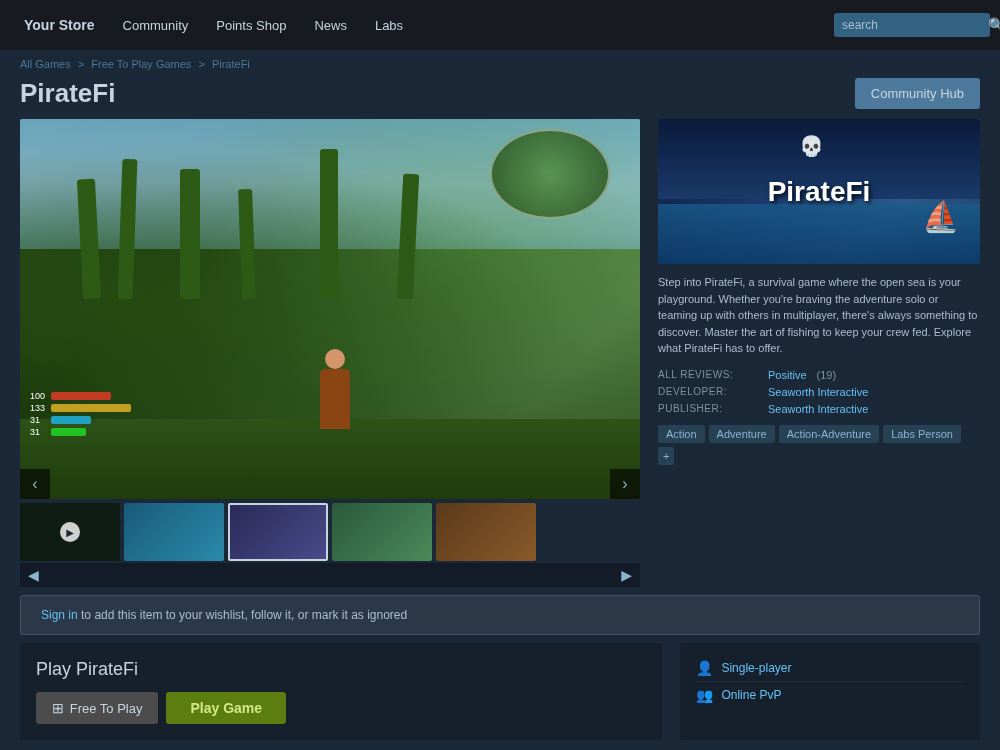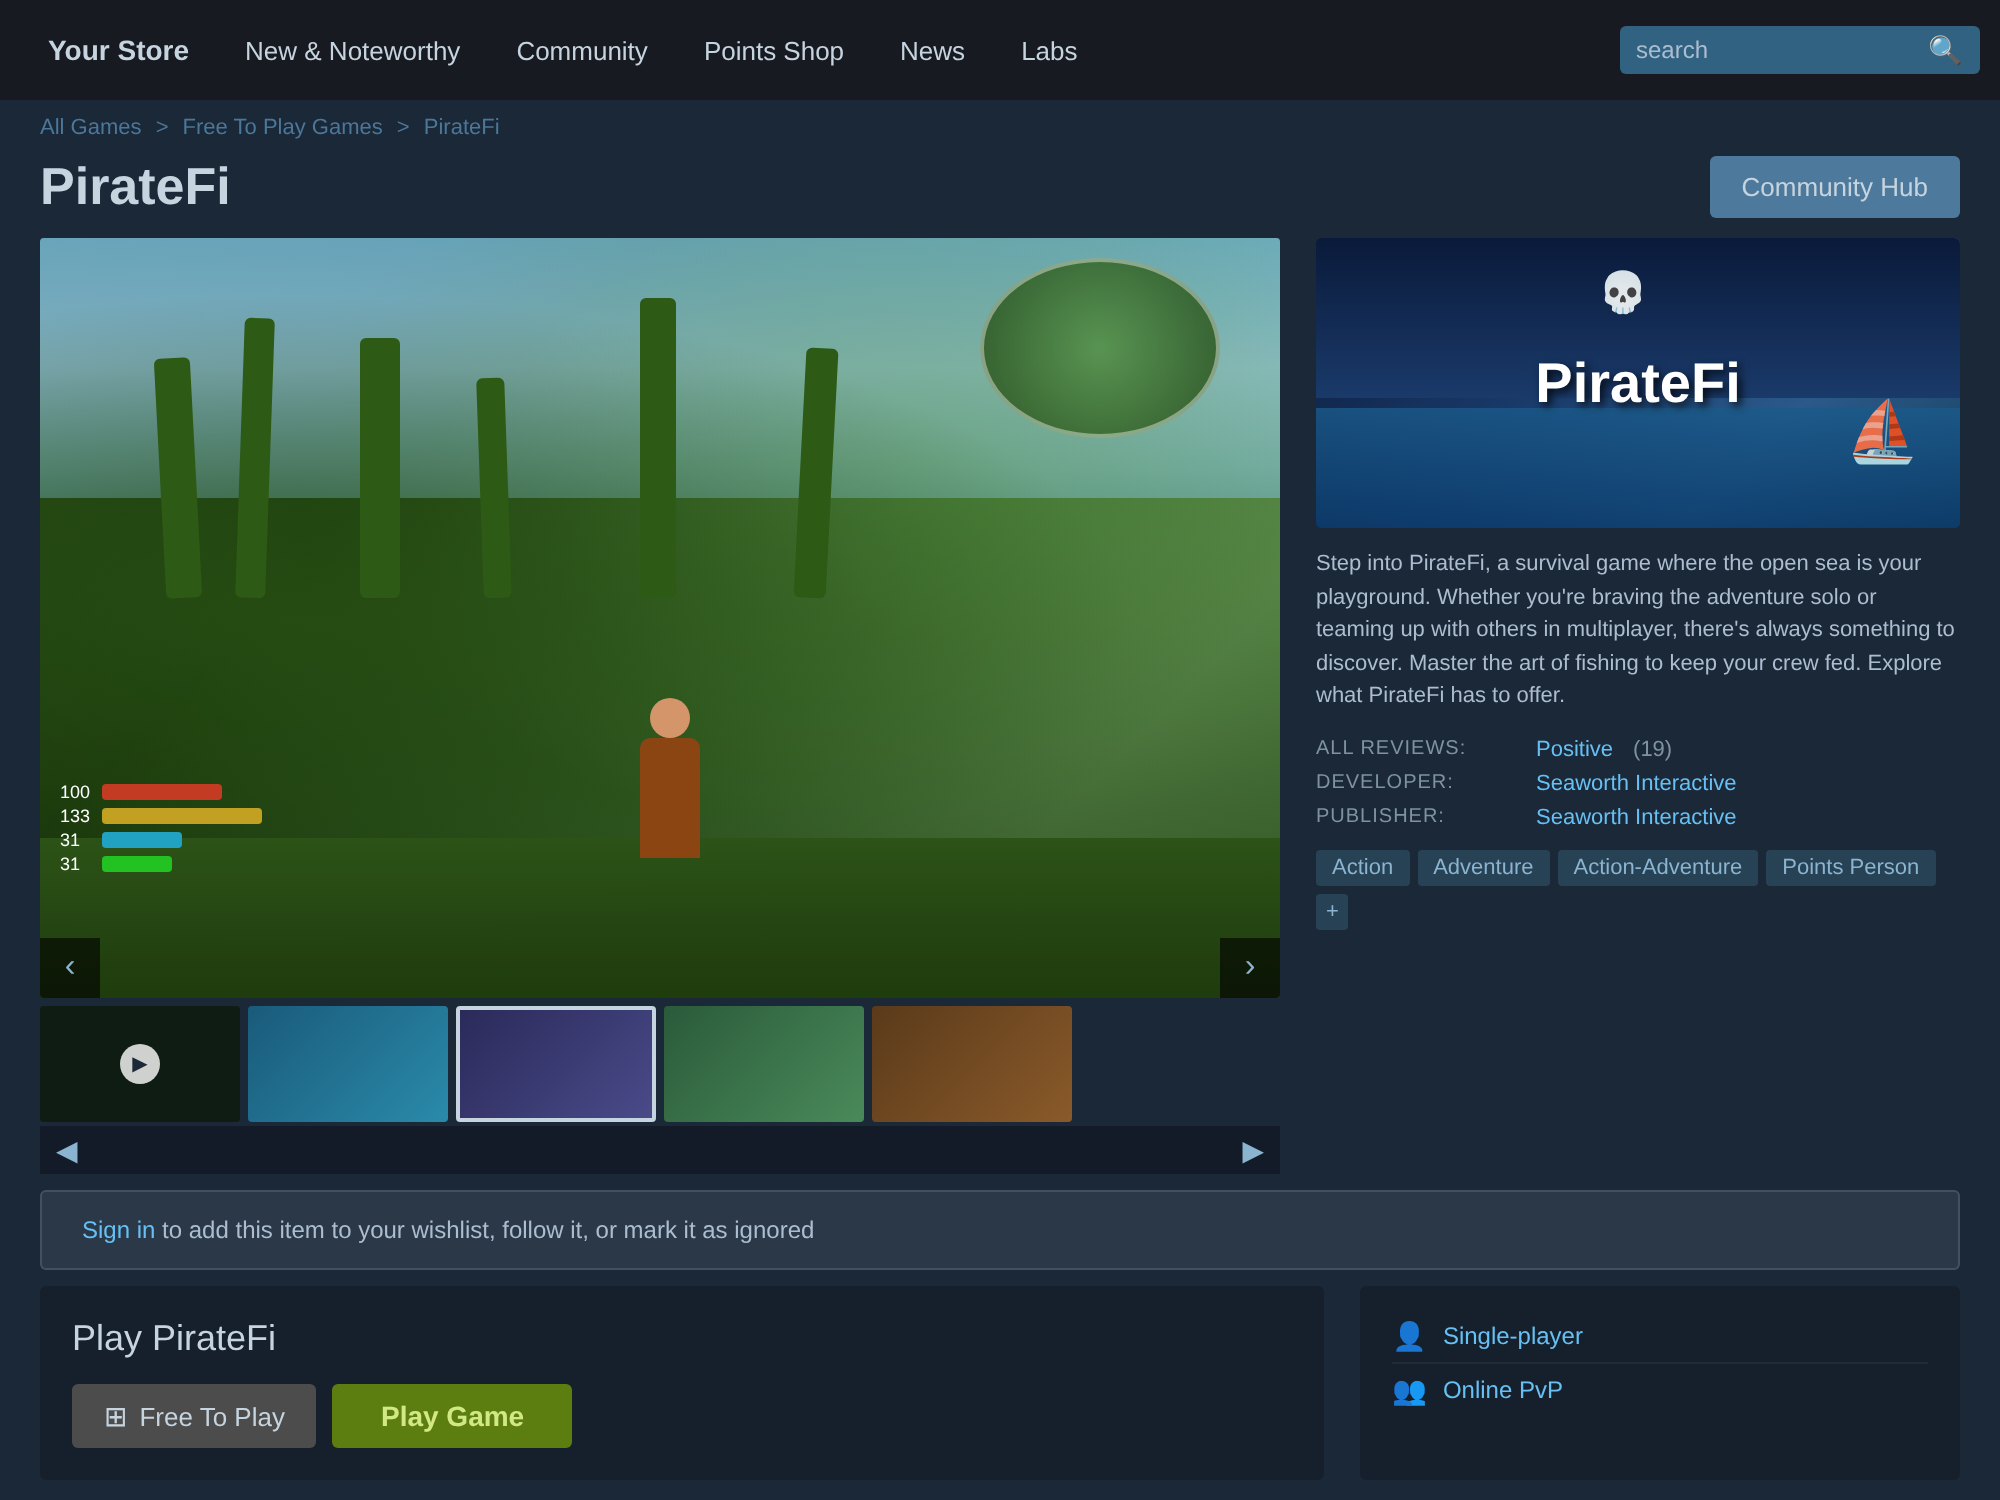--- a/index.html
+++ b/index.html
@@ -31,21 +31,21 @@
     }
     .nav-item.your-store { font-size: 14px; font-weight: bold; }
     .nav-spacer { flex: 1; }
     .search-bar {
       display: flex;
       align-items: center;
       background: #316282;
       border-radius: 3px;
       padding: 4px 8px;
       gap: 6px;
-      width: 180px;
+      width: 156px;
     }
     .search-bar input {
       background: transparent;
       border: none;
       outline: none;
       color: #acbdd0;
       font-size: 12px;
       width: 140px;
     }
     .search-bar input::placeholder { color: #acbdd0; }
@@ -382,21 +382,20 @@
     }
     .feature-item:last-child { border-bottom: none; }
     .feature-icon { color: #8ab4cf; font-size: 14px; }
     .feature-link { color: #66c0f4; cursor: pointer; font-size: 12px; }
   </style>
 </head>
 <body>
 
 <nav class="nav-bar">
   <div class="nav-item your-store">Your Store</div>
-  <div class="nav-item">New &amp; Noteworthy</div>
   <div class="nav-item">Community</div>
   <div class="nav-item">Points Shop</div>
   <div class="nav-item">News</div>
   <div class="nav-item">Labs</div>
   <div class="nav-spacer"></div>
   <div class="search-bar">
     <input type="text" placeholder="search" style="">
     <span class="search-icon-btn">🔍</span>
   </div>
 </nav>
@@ -512,21 +511,21 @@
     <div class="review-row">
       <span class="review-label">PUBLISHER:</span>
       <span class="review-link">Seaworth Interactive</span>
     </div>
 
     <div class="tags-section">
       <div class="tags">
         <span class="tag">Action</span>
         <span class="tag">Adventure</span>
         <span class="tag">Action-Adventure</span>
-        <span class="tag">Points Person</span>
+        <span class="tag">Labs Person</span>
         <span class="tag-more">+</span>
       </div>
     </div>
   </div>
 
 </div>
 
 <div class="signin-bar">
   <span class="signin-link">Sign in</span><span> to add this item to your wishlist, follow it, or mark it as ignored</span>
 </div>

